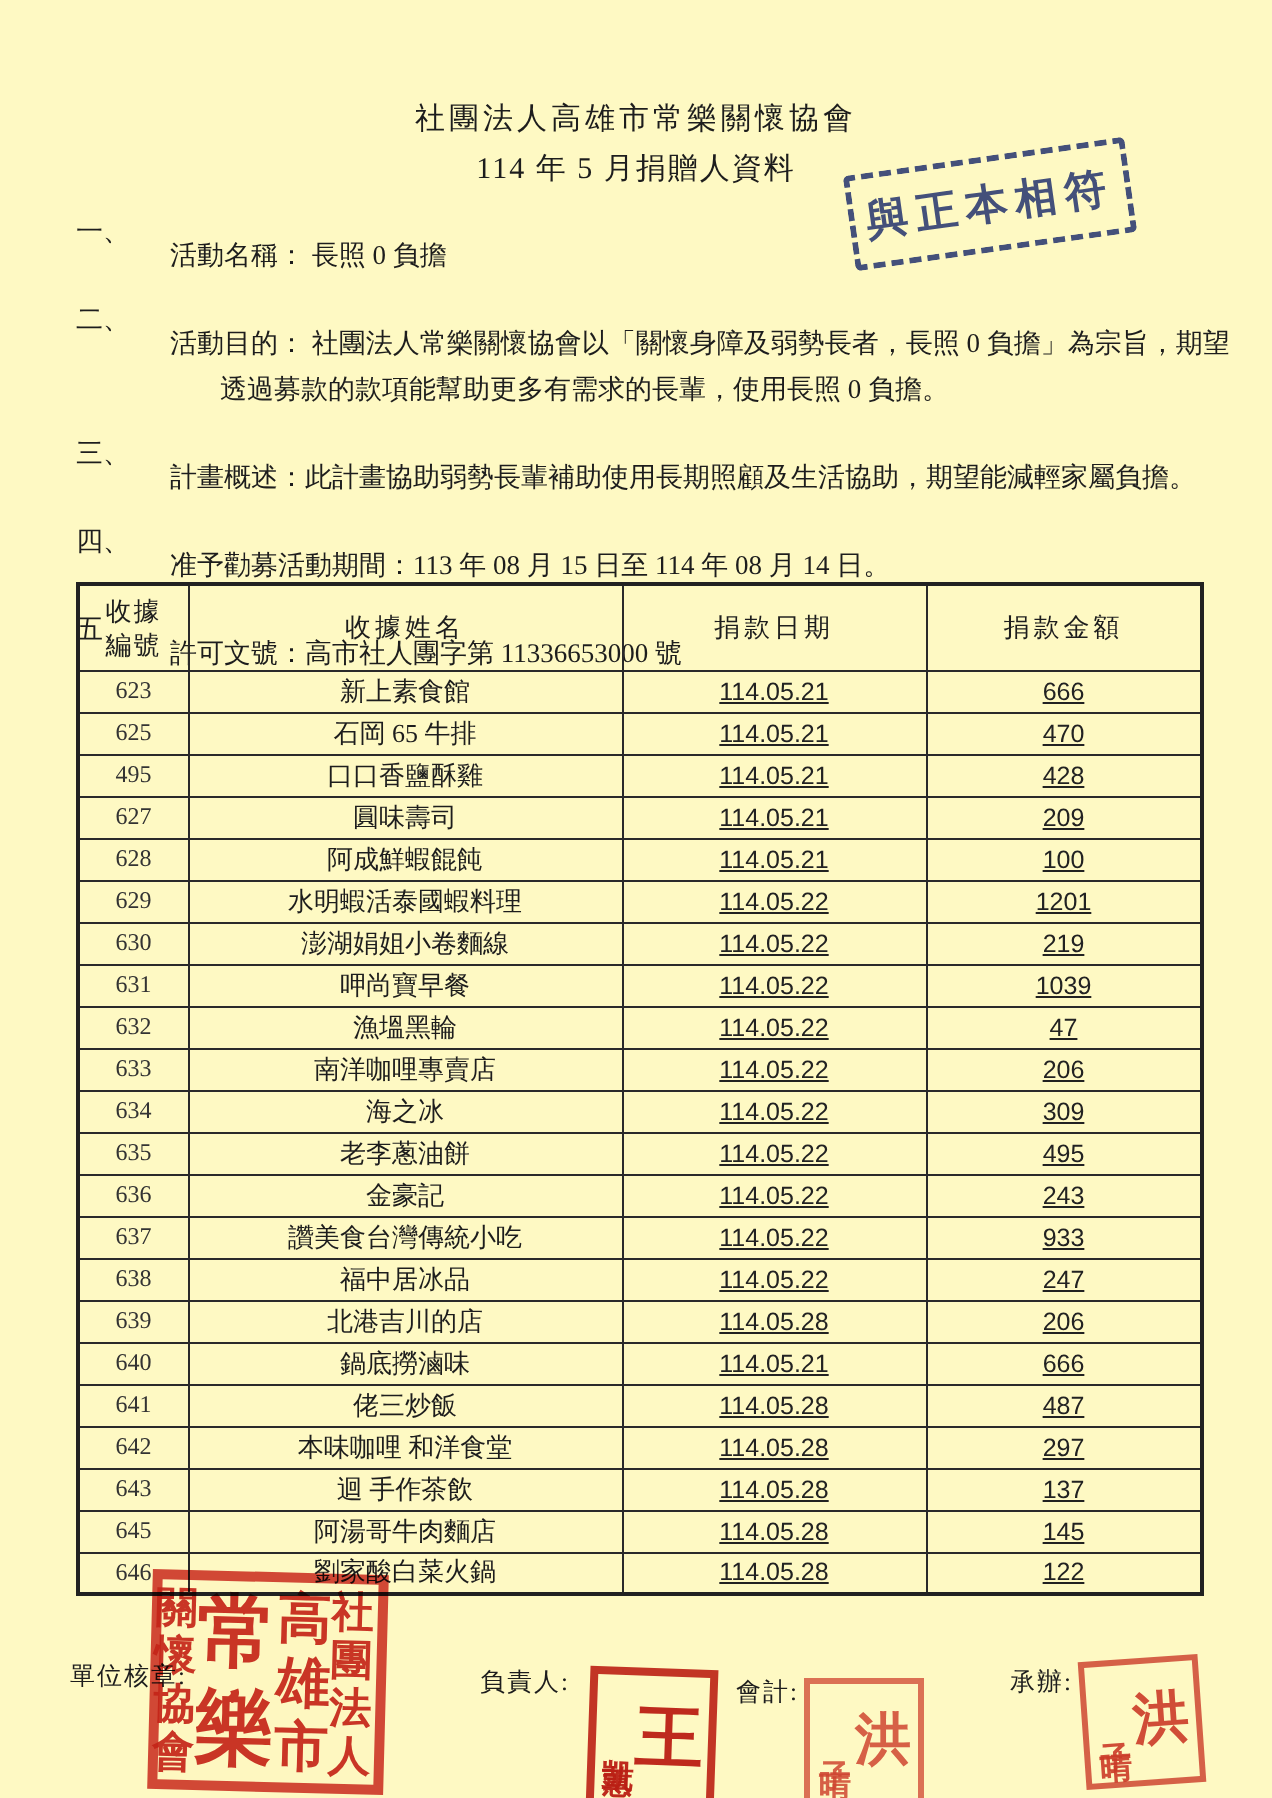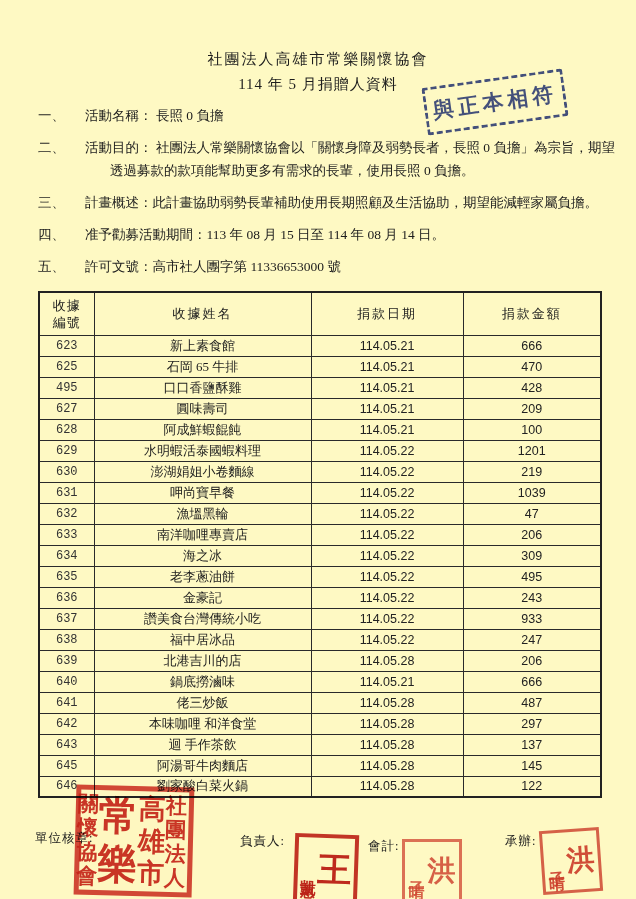--- a/index.html
+++ b/index.html
@@ -17,37 +17,37 @@
     position:absolute;left:424px;top:78px;width:136px;height:42px;
     border:3px dashed #2f3f96;border-radius:3px;
     transform:rotate(-8deg);display:flex;align-items:center;justify-content:center;
     color:#2f3f96;font-size:21px;letter-spacing:4px;font-weight:bold;
     opacity:.9;mix-blend-mode:multiply;
   }
   
   .notes{position:absolute;left:38px;top:104px;width:580px;}
   .note{display:flex;margin-bottom:9px;font-size:13.5px;line-height:23px;}
   .note .marker{width:47px;flex:none;}
-  .note .body{flex:1;padding-left:25px;text-indent:-25px;}
+  .note .body{flex:1;padding-left:25px;text-indent:-25px;margin-top:12px;}
   
   table.donations{
     position:absolute;left:38px;top:291px;width:562px;
     border-collapse:collapse;table-layout:fixed;padding-left:16px;
   }
   table.donations th,table.donations td{
     border:1px solid #2a2a2a;text-align:center;padding:0 2px;overflow:hidden;
   }
   table.donations{border:2px solid #222;}
   table.donations thead tr{height:43px;}
   table.donations th{font-weight:normal;font-size:13px;letter-spacing:2px;}
   table.donations th.h0{white-space:pre-line;line-height:17px;letter-spacing:1px;}
   table.donations tbody tr{height:21px;}
-  td.c0{font-family:Liberation Mono, monospace;font-size:12px;color:#333;}
+  td.c0{font-family:Liberation Serif, serif;font-size:12px;color:#333;}
   td.c1{font-size:13px;}
-  td.c2,td.c3{font-family:"Liberation Sans","DejaVu Sans",sans-serif;font-size:12.5px;color:#222;}
+  td.c2,td.c3{font-family:"Liberation Sans","DejaVu Sans",sans-serif;font-size:12.5px;color:#222;text-decoration:underline;}
   col.w0{width:55px;}col.w1{width:217px;}col.w2{width:152px;}col.w3{width:138px;}
   
   .flabel{position:absolute;font-size:12.5px;letter-spacing:1px;}
   .lbl-unit{left:35px;top:830px;}
   .lbl-manager{left:240px;top:833px;}
   .lbl-accountant{left:368px;top:838px;}
   .lbl-handler{left:505px;top:833px;}
   
   .org-seal{
     position:absolute;left:75px;top:786px;width:104px;height:96px;

